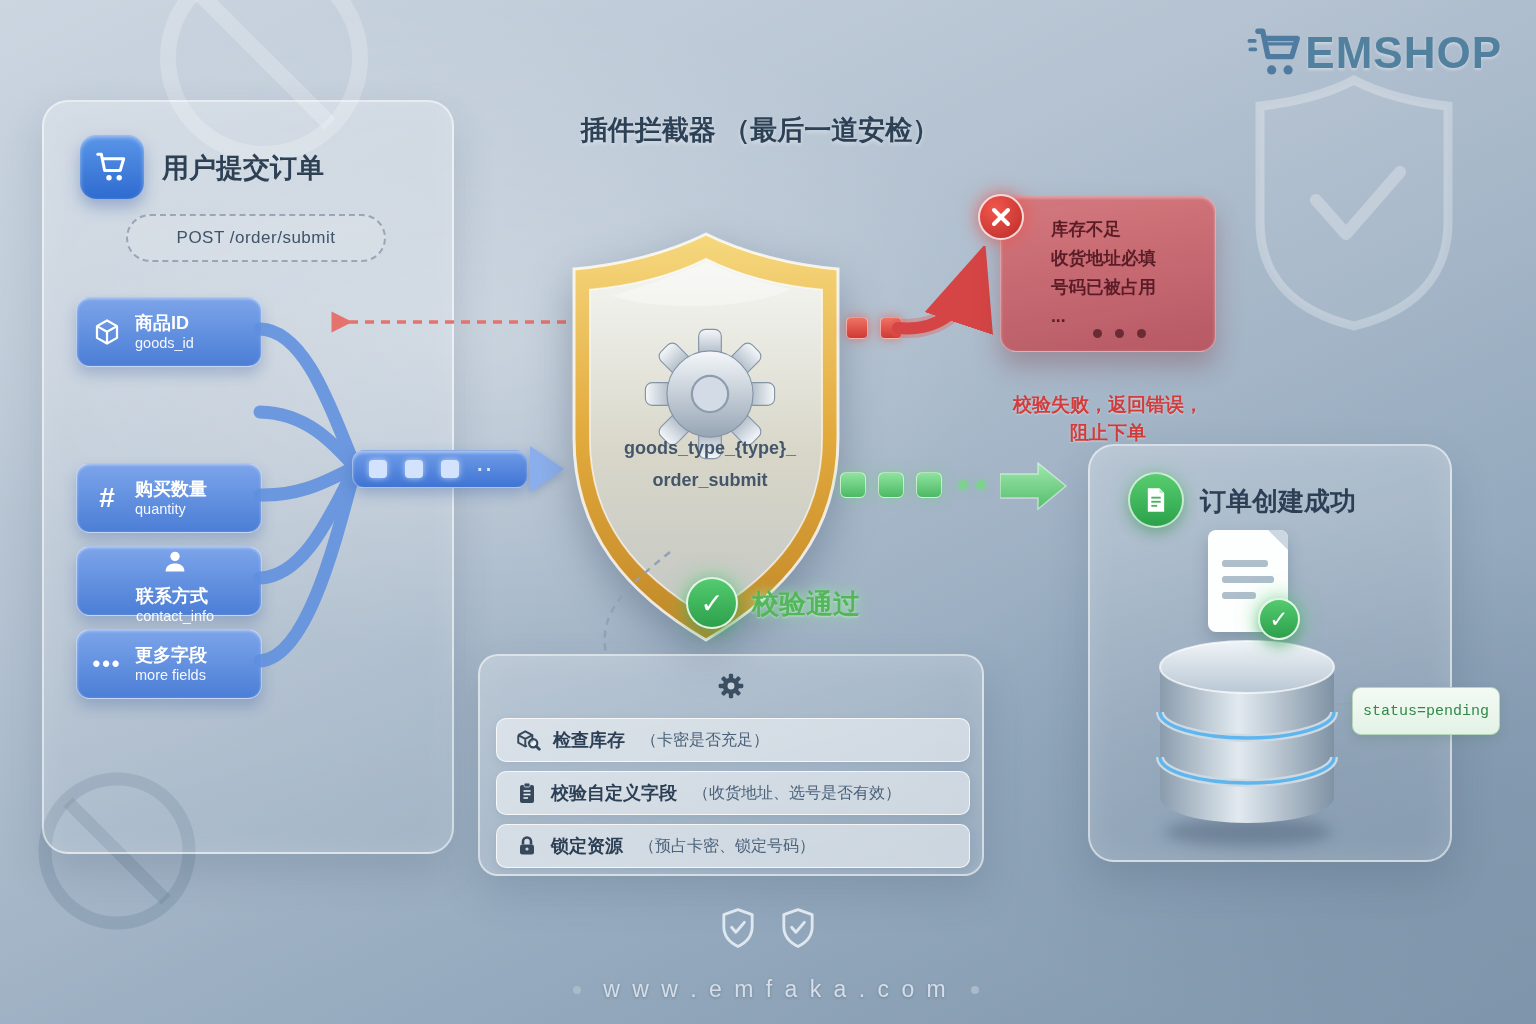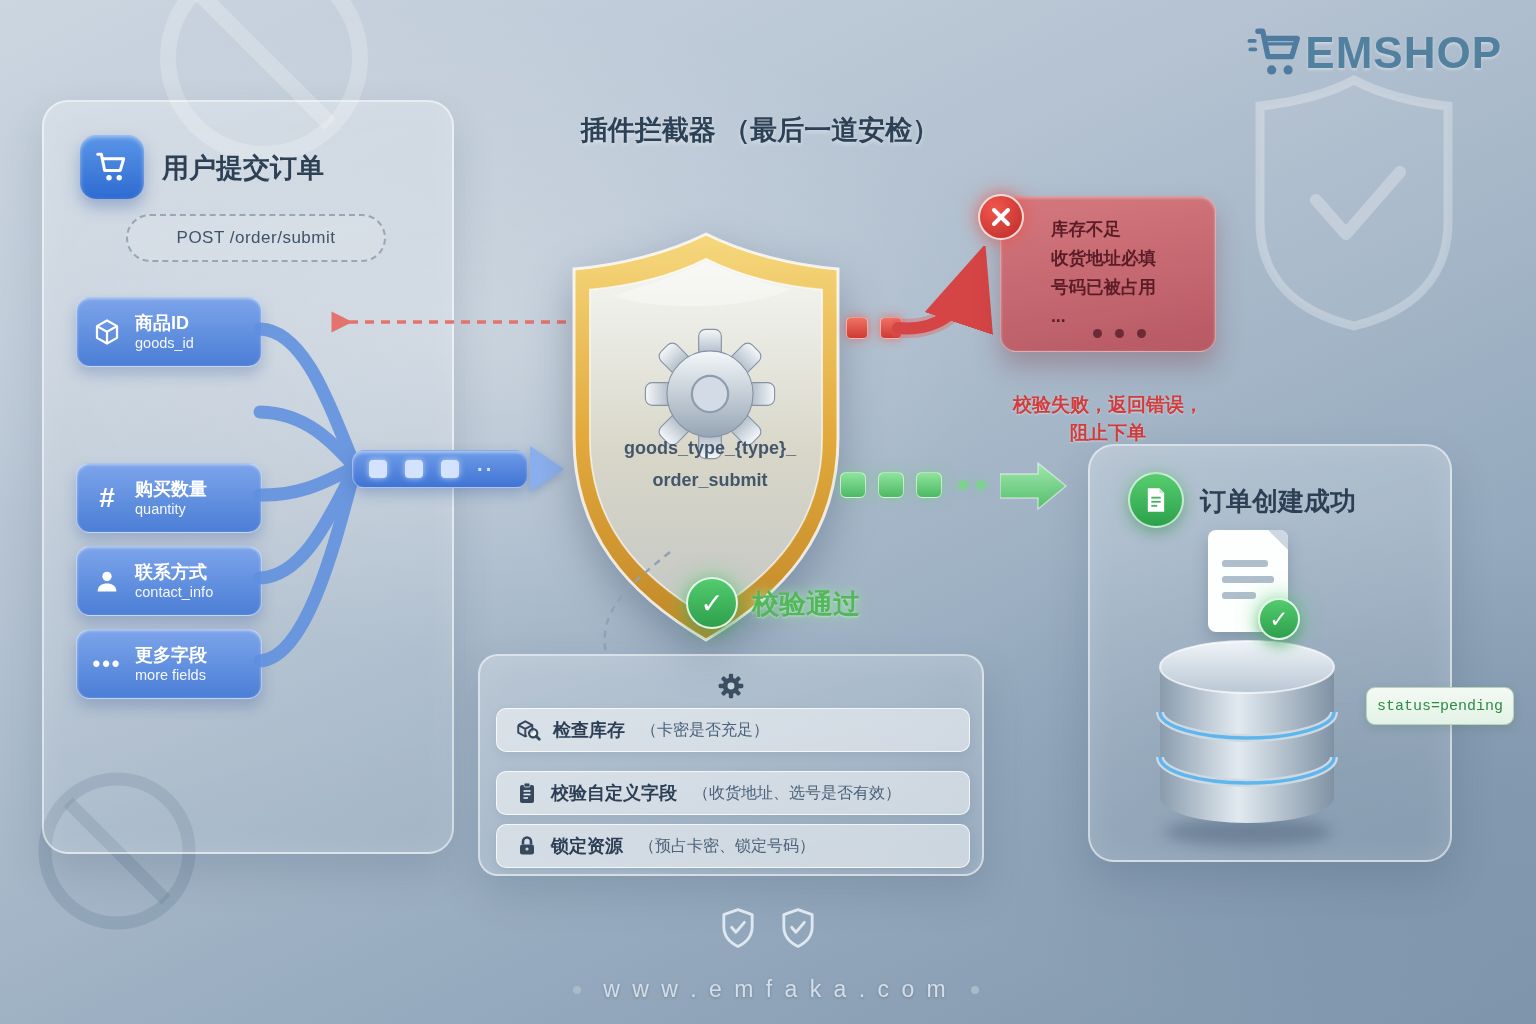--- a/index.html
+++ b/index.html
@@ -118,25 +118,25 @@
     display:flex; align-items:center; justify-content:center; }
   .right-title{ left:110px; top:38px; font-size:26px; font-weight:700; color:#2c3f54; }
   .doc-sheet{ left:1208px; top:530px; width:80px; height:102px; background:#fdfefe;
     border-radius:8px; box-shadow:0 8px 16px rgba(50,70,95,0.25); }
   .doc-sheet::before{ content:""; position:absolute; right:0; top:0;
     border-left:20px solid transparent; border-top:20px solid #ccd7e1; border-radius:0 8px 0 0; }
   .doc-line{ position:absolute; left:14px; height:7px; border-radius:3px; background:#aebecb; }
   .db-shadow{ left:1164px; top:818px; width:168px; height:28px; border-radius:50%;
     background:rgba(40,60,85,0.3); filter:blur(7px); }
   .doc-check{ left:1258px; top:598px; width:42px; height:42px; font-size:23px; }
-  .status-pill{ left:1352px; top:687px; width:148px; height:38px; border-radius:9px;
+  .status-pill{ left:1352px; top:687px; width:148px; height:48px; border-radius:9px;
     background:linear-gradient(180deg,#f3faf3,#e3f2e6); border:1.5px solid #b5d6ba;
     box-shadow:0 4px 10px rgba(60,110,75,0.18);
     display:flex; align-items:center; justify-content:center;
-    font-family:"Liberation Mono","DejaVu Sans Mono",monospace; font-size:15px; color:#2f8a48;margin-left:14px; }
+    font-family:"Liberation Mono","DejaVu Sans Mono",monospace; font-size:15px; color:#2f8a48; }
   .status-connector{ left:1334px; top:703px; width:22px; height:2px; background:#93a5b4; }
 
   
   .actions-panel{ left:478px; top:654px; width:506px; height:222px; border-radius:20px; }
   .actions-header{ position:absolute; top:17px; left:0; width:100%;
     display:flex; align-items:center; justify-content:center; gap:10px; }
   .actions-title{ font-size:21px; font-weight:700; color:#2e4154; }
   .action-row{ position:absolute; left:16px; width:474px; height:44px; border-radius:10px;
     background:rgba(255,255,255,0.5); border:1.5px solid rgba(255,255,255,0.75);
     box-shadow:0 3px 8px rgba(70,95,125,0.12);
@@ -215,21 +215,21 @@
     <div class="abs field-card" style="top:361px;">
       <span class="field-icon">
         <span class="hash-glyph">#</span>
       </span>
       <span>
           <div class="field-label">购买数量</div>
             <div class="field-code">quantity</div>
         </span>
     </div>
 
-    <div class="abs field-card" style="top:444px;">
+    <div class="abs field-card" style="top:444px;flex-direction:column;">
       <span class="field-icon">
         <svg width="28" height="28" viewBox="0 0 24 24" fill="#fff">
           <circle cx="12" cy="8" r="4"></circle>
           <path d="M4 20.5c0-4 3.6-6.3 8-6.3s8 2.3 8 6.3V21H4z"></path>
         </svg>
       </span>
       <span>
           <div class="field-label">联系方式</div>
             <div class="field-code">contact_info</div>
         </span>
@@ -435,21 +435,21 @@
           <rect x="50" y="3" width="20" height="30" rx="6" transform="rotate(180 60 60)"></rect>
           <rect x="50" y="3" width="20" height="30" rx="6" transform="rotate(225 60 60)"></rect>
           <rect x="50" y="3" width="20" height="30" rx="6" transform="rotate(270 60 60)"></rect>
           <rect x="50" y="3" width="20" height="30" rx="6" transform="rotate(315 60 60)"></rect>
           <circle cx="60" cy="60" r="38"></circle>
         </g>
         <circle cx="60" cy="60" r="16" fill="#c6d2de"></circle>
       </svg>
     </div>
 
-    <div class="action-row" style="top:52px;">
+    <div class="action-row" style="top:62px;">
       <svg width="26" height="26" viewBox="0 0 24 24" fill="none" stroke="#36495c" stroke-width="1.8" stroke-linejoin="round">
         <path d="M3 7.5 L9.5 4 L16 7.5 V13 L12 15.2"></path>
         <path d="M3 7.5 V14.5 L9.5 18 L11 17.2 M3 7.5 L9.5 11 L16 7.5 M9.5 11 V18"></path>
         <circle cx="16.8" cy="15" r="3.8" fill="rgba(255,255,255,0.55)" stroke-width="2"></circle>
         <line x1="19.6" y1="17.8" x2="22.4" y2="20.6" stroke-width="2.6" stroke-linecap="round"></line>
       </svg>
       <span class="action-label">检查库存</span>
       <span class="action-note">（卡密是否充足）</span>
     </div>
 

